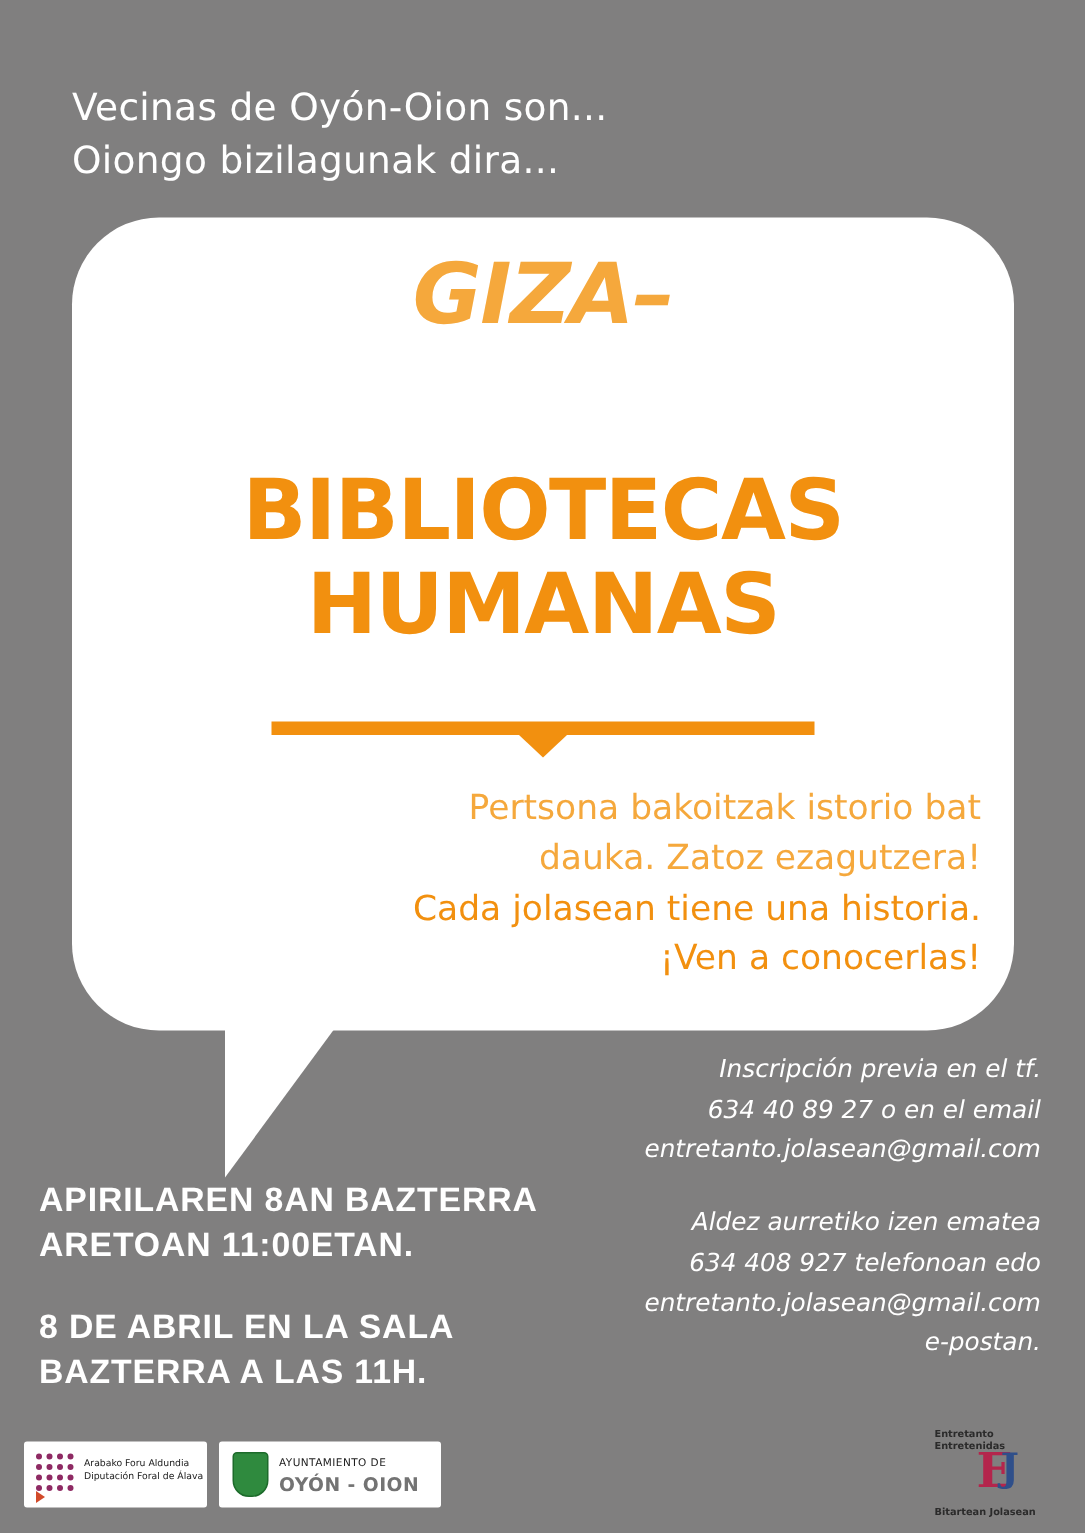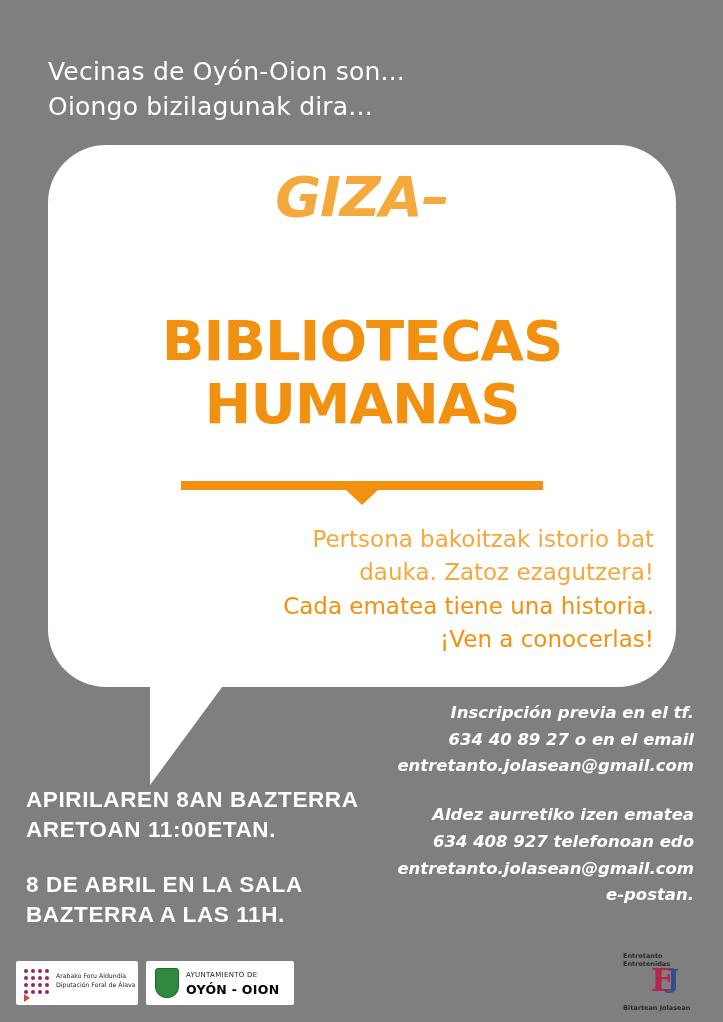--- a/index.html
+++ b/index.html
@@ -137,21 +137,20 @@
     position: absolute;
     left: 394px;
     top: 700px;
     width: 300px;
     color: #ffffff;
     font-style: italic;
     font-size: 16.5px;
     line-height: 1.62;
     text-align: right;
     font-family: "DejaVu Sans", sans-serif;
-    font-weight: bold;
   }
   .info-right .blk + .blk { margin-top: 22px; }
 
   
   .event-left {
     position: absolute;
     left: 26px;
     top: 785px;
     width: 380px;
     color: #ffffff;
@@ -233,21 +232,21 @@
     color: #1a1a1a;
     letter-spacing: 0.3px;
     font-family: "DejaVu Sans", sans-serif;
   }
   .logo-oion .l2 {
     position: absolute;
     left: 40px;
     top: 21px;
     font-size: 12.5px;
     font-weight: bold;
-    color: #000000;
+    color: #737373;
     letter-spacing: 0.3px;
     font-family: "DejaVu Sans", sans-serif;
   }
 
   .logo-entretanto {
     position: absolute;
     left: 623px;
     top: 952px;
     width: 84px;
     height: 62px;
@@ -304,21 +303,21 @@
     <div class="t-line3">BIBLIOTECAS</div>
     <div class="t-line4">HUMANAS</div>
   </div>
 
   <div class="divider"></div>
   <div class="divider-arrow"></div>
 
   <div class="subtitle">
     <div class="sub-eu">Pertsona bakoitzak istorio bat</div>
     <div class="sub-eu">dauka. Zatoz ezagutzera!</div>
-    <div class="sub-es">Cada ematea tiene una historia.</div>
+    <div class="sub-es">Cada jolasean tiene una historia.</div>
     <div class="sub-es">¡Ven a conocerlas!</div>
   </div>
 
   <div class="info-right">
     <div class="blk">
       <div>Inscripción previa en el tf.</div>
       <div>634 40 89 27 o en el email</div>
       <div>entretanto.jolasean@gmail.com</div>
     </div>
     <div class="blk">

